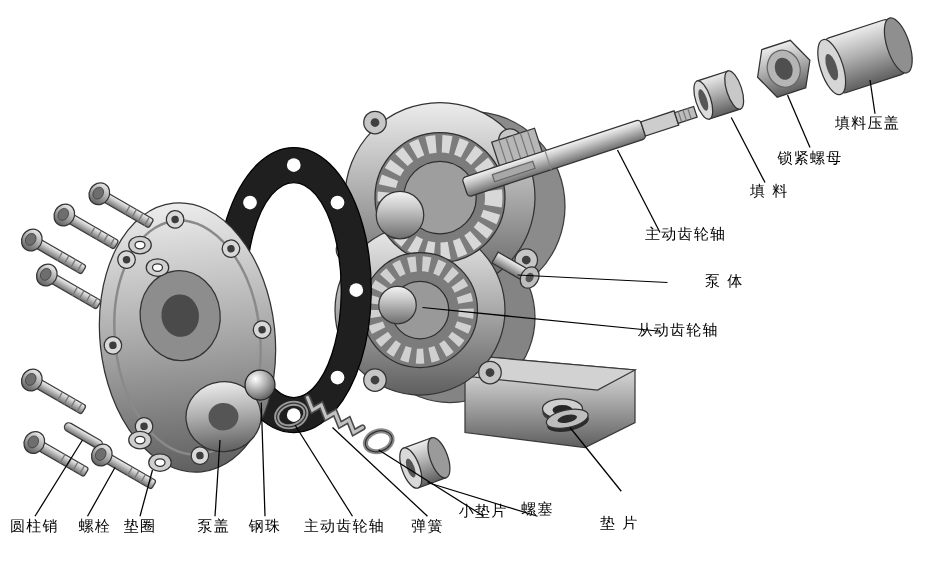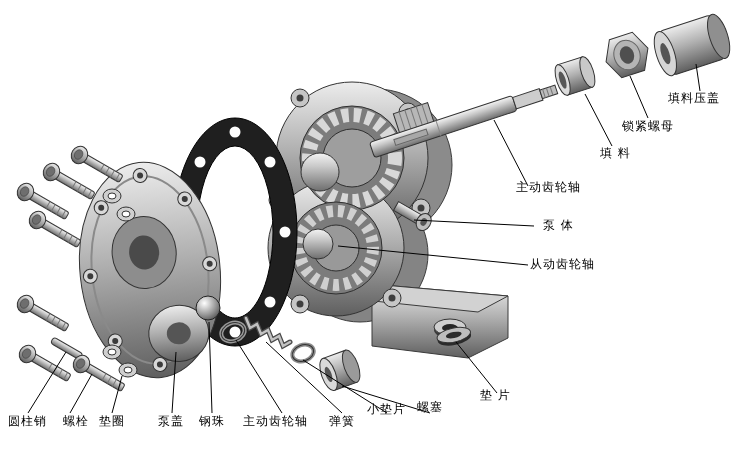--- a/index.html
+++ b/index.html
@@ -233,23 +233,23 @@
       <line x1="648" y1="118" x2="630" y2="76"></line>
       <line x1="700" y1="91" x2="696" y2="64"></line>
     </g>
   </svg>
 
 
   <div class="label" style="left:668px;top:92px">填料压盖</div>
   <div class="label" style="left:622px;top:120px">锁紧螺母</div>
   <div class="label" style="left:600px;top:147px">填 料</div>
   <div class="label" style="left:516px;top:181px">主动齿轮轴</div>
-  <div class="label" style="left:543px;top:219px">泵 体</div>
-  <div class="label" style="left:530px;top:258px">从动齿轮轴</div>
-  <div class="label" style="left:480px;top:389px">垫 片</div>
+  <div class="label" style="left:564px;top:219px">泵 体</div>
+  <div class="label" style="left:510px;top:258px">从动齿轮轴</div>
+  <div class="label" style="left:480px;top:412px">垫 片</div>
   <div class="label" style="left:8px;top:415px">圆柱销</div>
   <div class="label" style="left:63px;top:415px">螺栓</div>
   <div class="label" style="left:99px;top:415px">垫圈</div>
   <div class="label" style="left:158px;top:415px">泵盖</div>
   <div class="label" style="left:199px;top:415px">钢珠</div>
   <div class="label" style="left:243px;top:415px">主动齿轮轴</div>
   <div class="label" style="left:329px;top:415px">弹簧</div>
   <div class="label" style="left:367px;top:403px">小垫片</div>
   <div class="label" style="left:417px;top:401px">螺塞</div>
 

